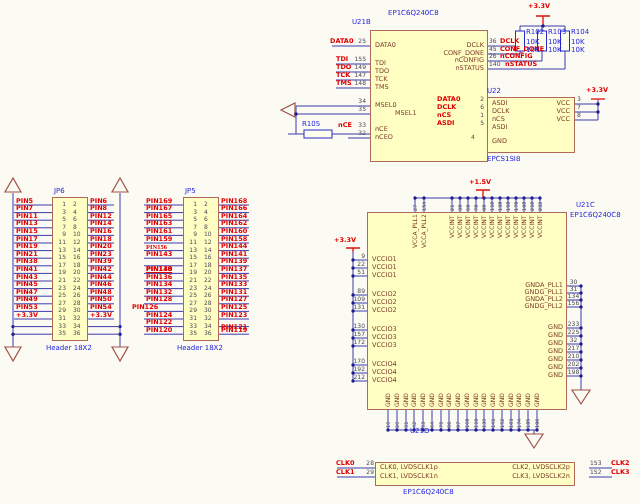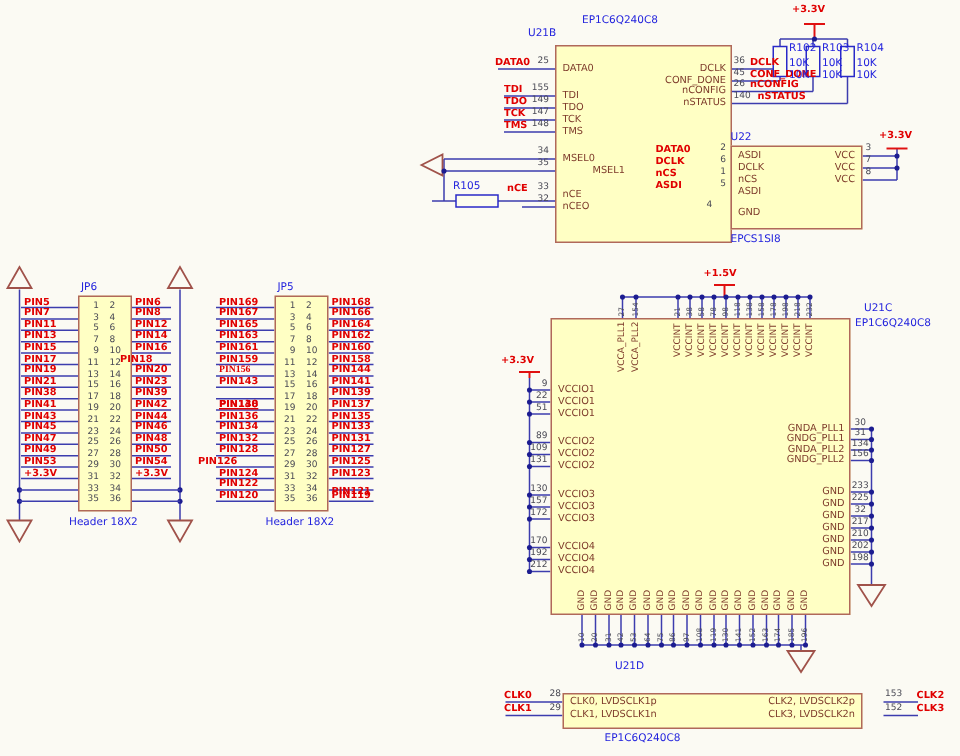--- a/index.html
+++ b/index.html
@@ -259,21 +259,21 @@
   <div class="t des" style="left:352px;top:19px">U21B</div>
   <div class="t des" style="left:388px;top:10px">EP1C6Q240C8</div>
   <div class="t des" style="left:487px;top:88px">U22</div>
   <div class="t des" style="left:487px;top:156px">EPCS1SI8</div>
   <div class="t des" style="left:54px;top:188px">JP6</div>
   <div class="t des" style="left:46px;top:345px">Header 18X2</div>
   <div class="t des" style="left:185px;top:188px">JP5</div>
   <div class="t des" style="left:177px;top:345px">Header 18X2</div>
   <div class="t des" style="left:576px;top:202px">U21C</div>
   <div class="t des" style="left:570px;top:212px">EP1C6Q240C8</div>
-  <div class="t des" style="left:410px;top:441px">U21D</div>
+  <div class="t des" style="left:410px;top:428px">U21D</div>
   <div class="t des" style="left:403px;top:489px">EP1C6Q240C8</div>
   <div class="t des" style="left:302px;top:121px">R105</div>
 
   <div class="t net" style="left:528px;top:3px">+3.3V</div>
   <div class="t net" style="left:586px;top:87px">+3.3V</div>
   <div class="t net" style="left:334px;top:237px">+3.3V</div>
   <div class="t net" style="left:469px;top:179px">+1.5V</div>
 
 <div class="t pin" style="left: 375px; top: 41.5px;">DATA0</div>
     <div class="t num" style="left: 340px; top: 38px; width: 26px; text-align: right;">25</div>
@@ -356,21 +356,21 @@
     <div class="t num" style="left: 53px; top: 223.8px; width: 13px; text-align: right;">7</div>
     <div class="t num" style="left: 73px; top: 223.8px;">8</div>
     <div class="t net" style="left: 90px; top: 220.3px;">PIN14</div>
     <div class="t net" style="left: 16px; top: 227.9px;">PIN15</div>
     <div class="t num" style="left: 53px; top: 231.4px; width: 13px; text-align: right;">9</div>
     <div class="t num" style="left: 73px; top: 231.4px;">10</div>
     <div class="t net" style="left: 90px; top: 227.9px;">PIN16</div>
     <div class="t net" style="left: 16px; top: 235.5px;">PIN17</div>
     <div class="t num" style="left: 53px; top: 239px; width: 13px; text-align: right;">11</div>
     <div class="t num" style="left: 73px; top: 239px;">12</div>
-    <div class="t net" style="left: 80px; top: 235.5px;">PIN18</div>
+    <div class="t net" style="left: 90px; top: 235.5px;">PIN18</div>
     <div class="t net" style="left: 16px; top: 243.1px;">PIN19</div>
     <div class="t num" style="left: 53px; top: 246.6px; width: 13px; text-align: right;">13</div>
     <div class="t num" style="left: 73px; top: 246.6px;">14</div>
     <div class="t net" style="left: 90px; top: 243.1px;">PIN20</div>
     <div class="t net" style="left: 16px; top: 250.7px;">PIN21</div>
     <div class="t num" style="left: 53px; top: 254.2px; width: 13px; text-align: right;">15</div>
     <div class="t num" style="left: 73px; top: 254.2px;">16</div>
     <div class="t net" style="left: 90px; top: 250.7px;">PIN23</div>
     <div class="t net" style="left: 16px; top: 258.3px;">PIN38</div>
     <div class="t num" style="left: 53px; top: 261.8px; width: 13px; text-align: right;">17</div>

